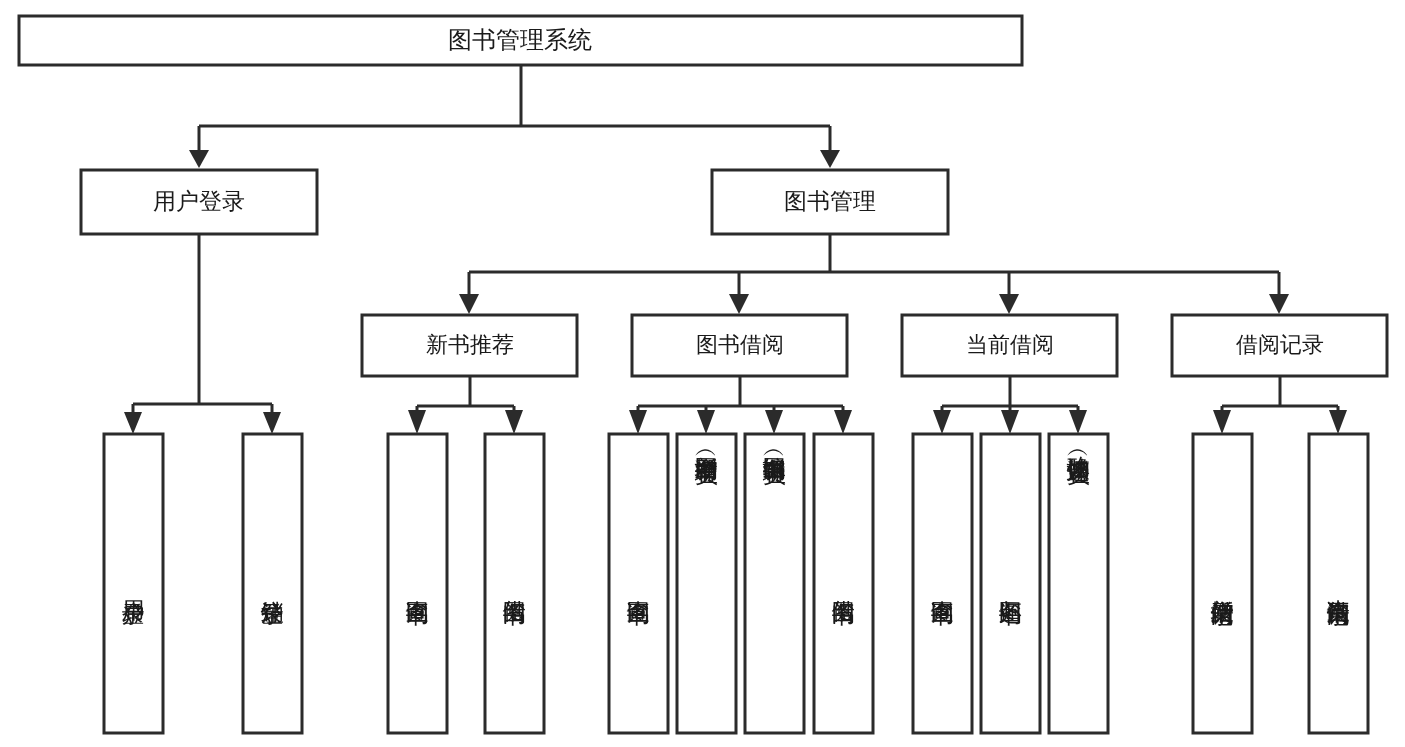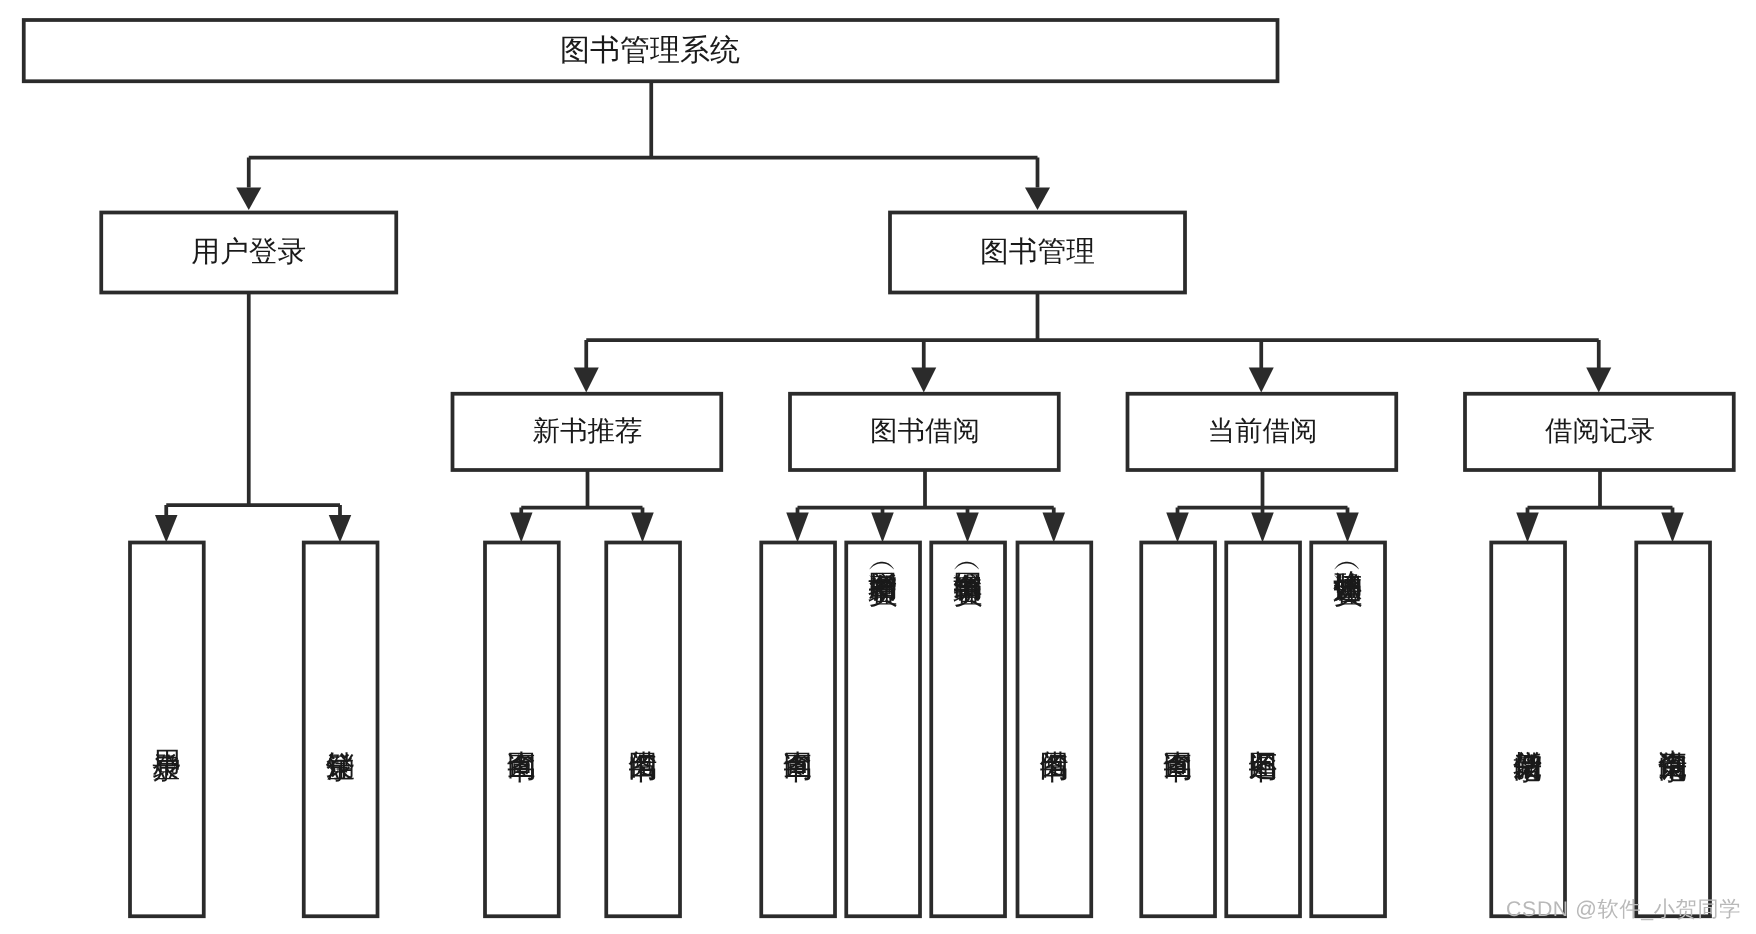--- a/index.html
+++ b/index.html
@@ -244,14 +244,13 @@
     <span class="vlabel" style="margin-top:4px;">确认归还（管理员）</span>
   </div>
 
   <div class="vlabel-wrap" style="left:1193px; top:434px; width:59px; height:299px;">
     <span class="vlabel">新增借阅记录</span>
   </div>
   <div class="vlabel-wrap" style="left:1309px; top:434px; width:59px; height:299px;">
     <span class="vlabel">查询借阅记录</span>
   </div>
 
-  <div class="watermark">CSDN @软件_小贺同学</div>
 </div>
 
 </body></html>

